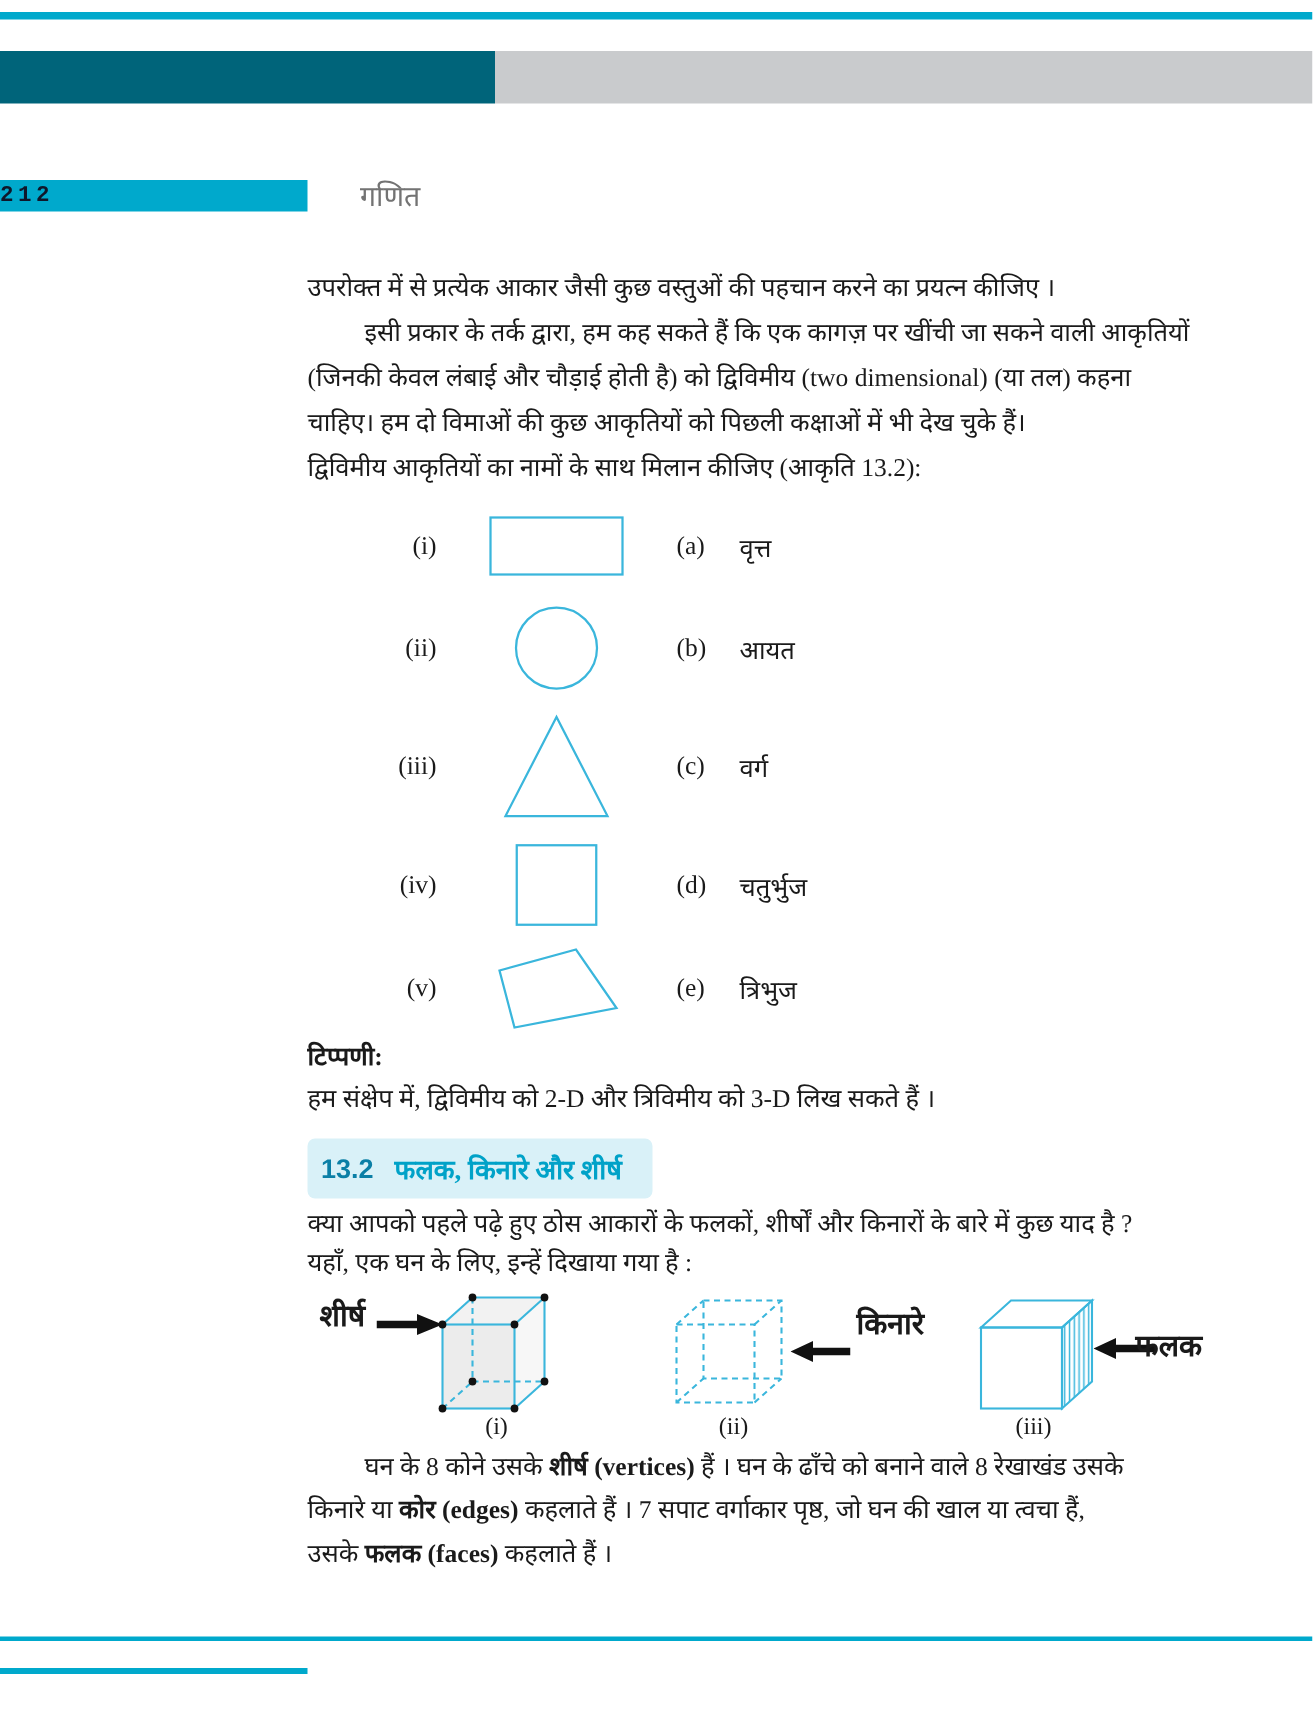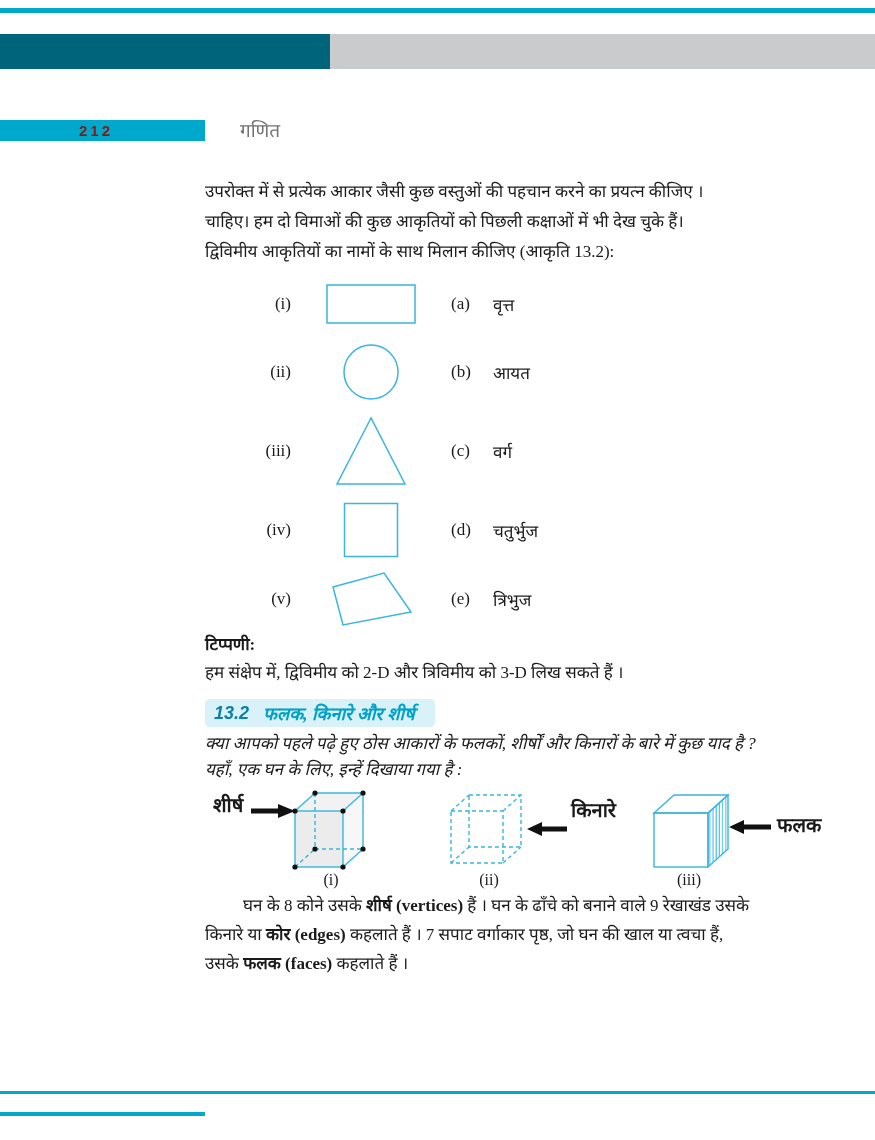--- a/index.html
+++ b/index.html
@@ -12,46 +12,46 @@
   .page {
     position:relative; width:875px; height:1140px; background:#fff; overflow:hidden;
     font-family:"Liberation Serif", serif; color:#1a1a1a;
   }
   .top-rule { position:absolute; top:8px; left:0; width:100%; height:5px; background:var(--accent); }
   .top-band { position:absolute; top:34px; left:0; width:100%; height:35px; display:flex; }
   .band-teal { width:330px; height:100%; background:var(--accent-dark); }
   .band-gray { flex:1; height:100%; background:var(--band-gray); }
   .page-header { position:absolute; top:117px; left:0; display:flex; align-items:center; }
   .page-number-box {
-    width:205px; height:21px; background:var(--accent); color:#7f1d1d;
-    font-family:Liberation Sans, sans-serif; font-weight:bold; font-size:15px;
-    letter-spacing:3px; text-align:center; padding-right:13px; line-height:21px;
+    width:205px; height:21px; background:var(--accent); color:#0f172a;
+    font-family:Liberation Mono, monospace; font-weight:bold; font-size:15px;
+    letter-spacing:3px; text-align:left; padding-right:13px; line-height:21px;
   }
   .header-title { margin-left:35px; font-size:19px; color:#737373; }
   .content { position:absolute; left:205px; top:152px; width:618px; font-size:17px;margin-top:25px; }
   .t-line { line-height:30px; }
   .indent { text-indent:38px; }
   .match { margin-top:6px; }
   .match-row { display:flex; align-items:center; }
   .m-num { width:86px; text-align:right; flex:none; }
   .m-shape { width:160px; display:flex; justify-content:center; flex:none; }
   .m-opt { width:42px; flex:none; }
   .sh { fill:none; stroke:var(--shape-stroke); stroke-width:1.5px; }
   .fig-caption { text-align:center; font-weight:bold; font-size:16px; line-height:24px; margin-top:4px; }
   .note-line { display:flex; line-height:28px;flex-direction:column; }
   .note-label { font-weight:bold; width:85px; flex:none; }
   .section-row { margin-top:12px; }
   .section-head {
-    height:28px; background:var(--section-bg); border-radius:5px;
-    display:inline-flex; align-items:center; padding:0 20px 0 9px;font-style:italic;
+    height:40px; background:var(--section-bg); border-radius:5px;
+    display:inline-flex; align-items:center; padding:0 20px 0 9px;
   }
   .section-num { font-family:"Liberation Sans", sans-serif; font-weight:bold; font-size:18px; color:var(--section-number); }
   .section-title { margin-left:14px; font-weight:bold; font-size:18px; color:var(--section-title); }
   .faces-intro { margin-top:4px; }
-  .fi-line { line-height:26px;font-style:italic; }
+  .fi-line { line-height:26px; }
   .figures { position:relative; height:108px; margin-top:0; }
   .fig-label { position:absolute; font-weight:bold; font-size:20px; }
   .fig-sub { position:absolute; top:88px; width:44px; text-align:center; font-size:16px; }
   .arrow, .cube { position:absolute; }
   .cube-stroke line, .cube-stroke rect, .cube-stroke polygon { fill:none; stroke:var(--shape-stroke); stroke-width:1.4px; }
   .dashed line, .dashed rect { stroke-dasharray:4 3; }
   .faces-para { margin-top:0; }
   .fp-line { line-height:29px; }
   .b-seg { font-weight:bold; }
   .bottom-rule-a { position:absolute; top:1091px; left:0; width:100%; height:3px; background:var(--accent); }
@@ -71,20 +71,22 @@
   <div class="page-header">
     <div class="page-number-box">
       <span>212</span>
     </div>
     <span class="header-title">गणित</span>
   </div>
 
   <div class="content">
 
     <div class="t-line">उपरोक्त में से प्रत्येक आकार जैसी कुछ वस्तुओं की पहचान करने का प्रयत्न कीजिए ।</div>
+    <div class="t-line indent">इसी प्रकार के तर्क द्वारा, हम कह सकते हैं कि एक कागज़ पर खींची जा सकने वाली आकृतियों</div>
+    <div class="t-line">(जिनकी केवल लंबाई और चौड़ाई होती है) को द्विविमीय (two dimensional) (या तल) कहना</div>
     <div class="t-line">चाहिए। हम दो विमाओं की कुछ आकृतियों को पिछली कक्षाओं में भी देख चुके हैं।</div>
     <div class="t-line">द्विविमीय आकृतियों का नामों के साथ मिलान कीजिए (आकृति 13.2):</div>
 
     <div class="match">
 
       <div class="match-row" style="height:62px">
         <span class="m-num">(i)</span>
         <span class="m-shape">
           <svg width="90" height="40" viewBox="0 0 90 40">
               <rect class="sh" x="1" y="1" width="88" height="38"></rect>
@@ -220,31 +222,31 @@
         <g class="cube-stroke">
           <rect x="6" y="26" width="54" height="54"></rect>
           <polygon points="6,26 26,8 80,8 60,26"></polygon>
           <polygon points="60,26 80,8 80,62 60,80"></polygon>
         </g>
       </svg>
 
       <svg class="arrow" style="left:524px; top:36px;" width="42" height="16" viewBox="0 0 42 16">
         <polygon points="42,5.5 15,5.5 15,1 0,8 15,15 15,10.5 42,10.5" fill="#111"></polygon>
       </svg>
-      <span class="fig-label" style="left:572px; top:28px;text-align:center;">फलक</span>
+      <span class="fig-label" style="left:552px; top:28px;text-align:center;">फलक</span>
 
       <span class="fig-sub" style="left:104px;">(i)</span>
       <span class="fig-sub" style="left:262px;">(ii)</span>
       <span class="fig-sub" style="left:462px;">(iii)</span>
     </div>
 
 
     <div class="faces-para">
       <div class="fp-line indent">
-        <span>घन के 8 कोने उसके </span><span class="b-seg">शीर्ष (vertices)</span><span> हैं । घन के ढाँचे को बनाने वाले 9 रेखाखंड उसके</span>
+        <span>घन के 8 कोने उसके </span><span class="b-seg">शीर्ष (vertices)</span><span> हैं । घन के ढाँचे को बनाने वाले 8 रेखाखंड उसके</span>
       </div>
       <div class="fp-line">
         <span>किनारे या </span><span class="b-seg">कोर (edges)</span><span> कहलाते हैं । 7 सपाट वर्गाकार पृष्ठ, जो घन की खाल या त्वचा हैं,</span>
       </div>
       <div class="fp-line">
         <span>उसके </span><span class="b-seg">फलक (faces)</span><span> कहलाते हैं ।</span>
       </div>
     </div>
 
   </div>

